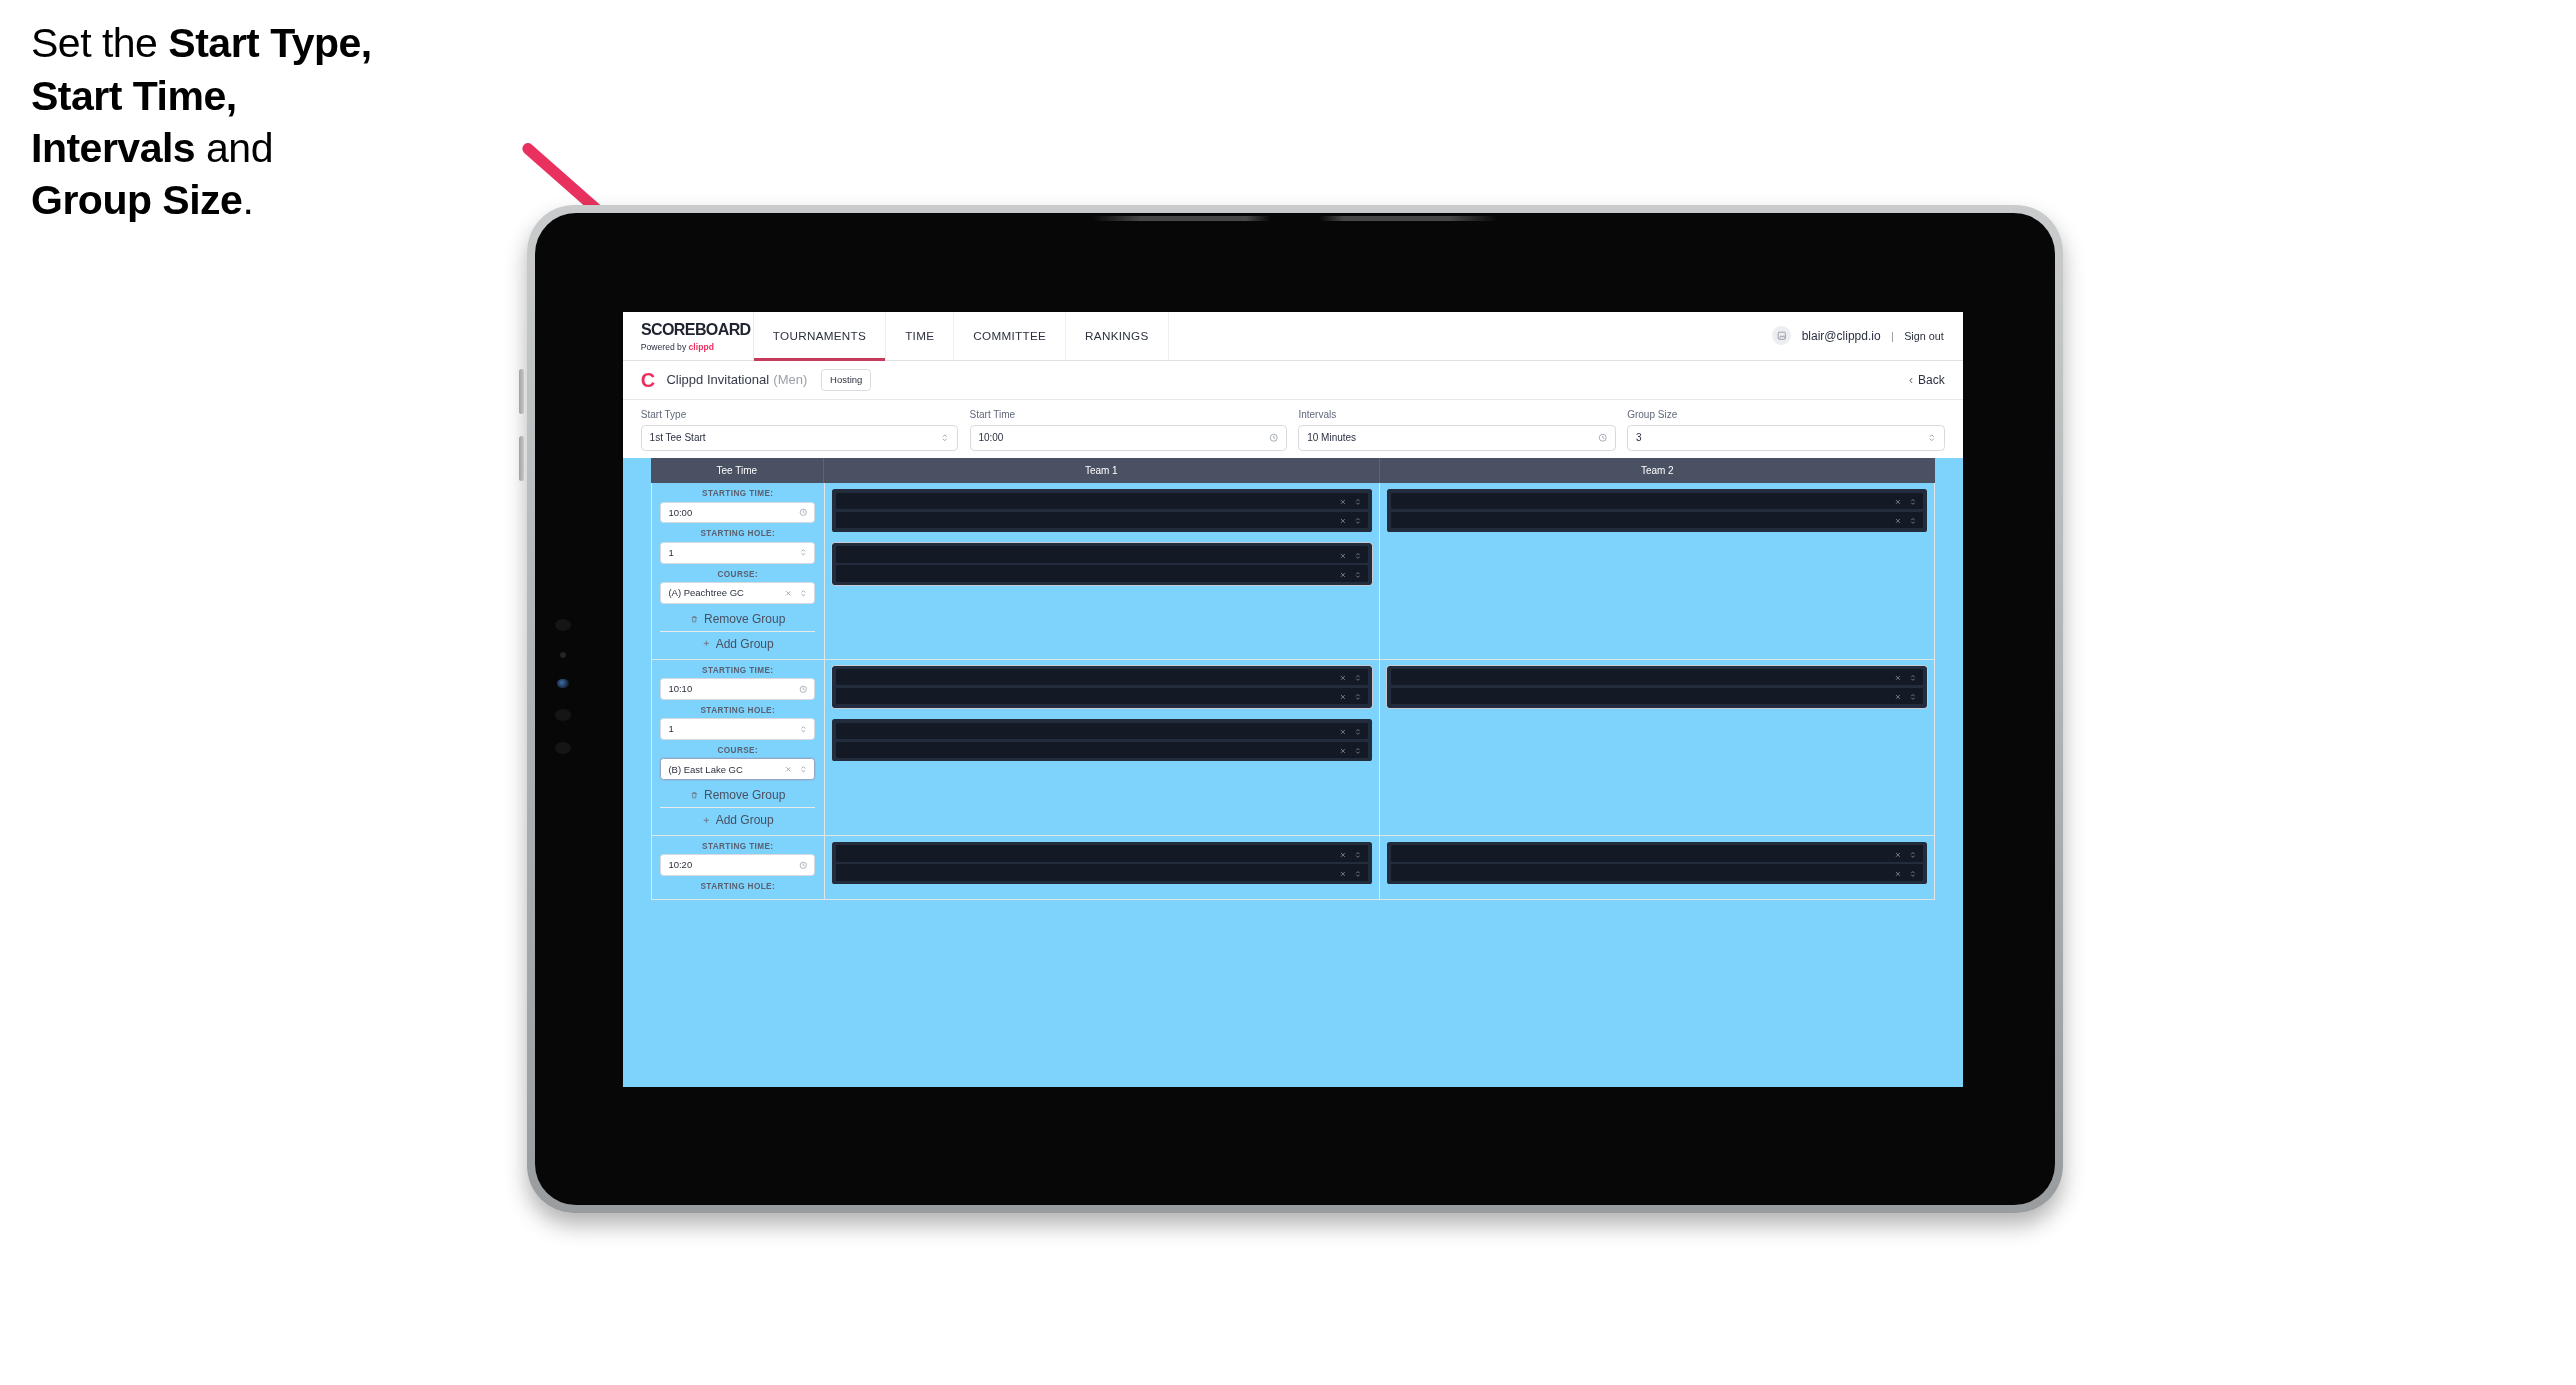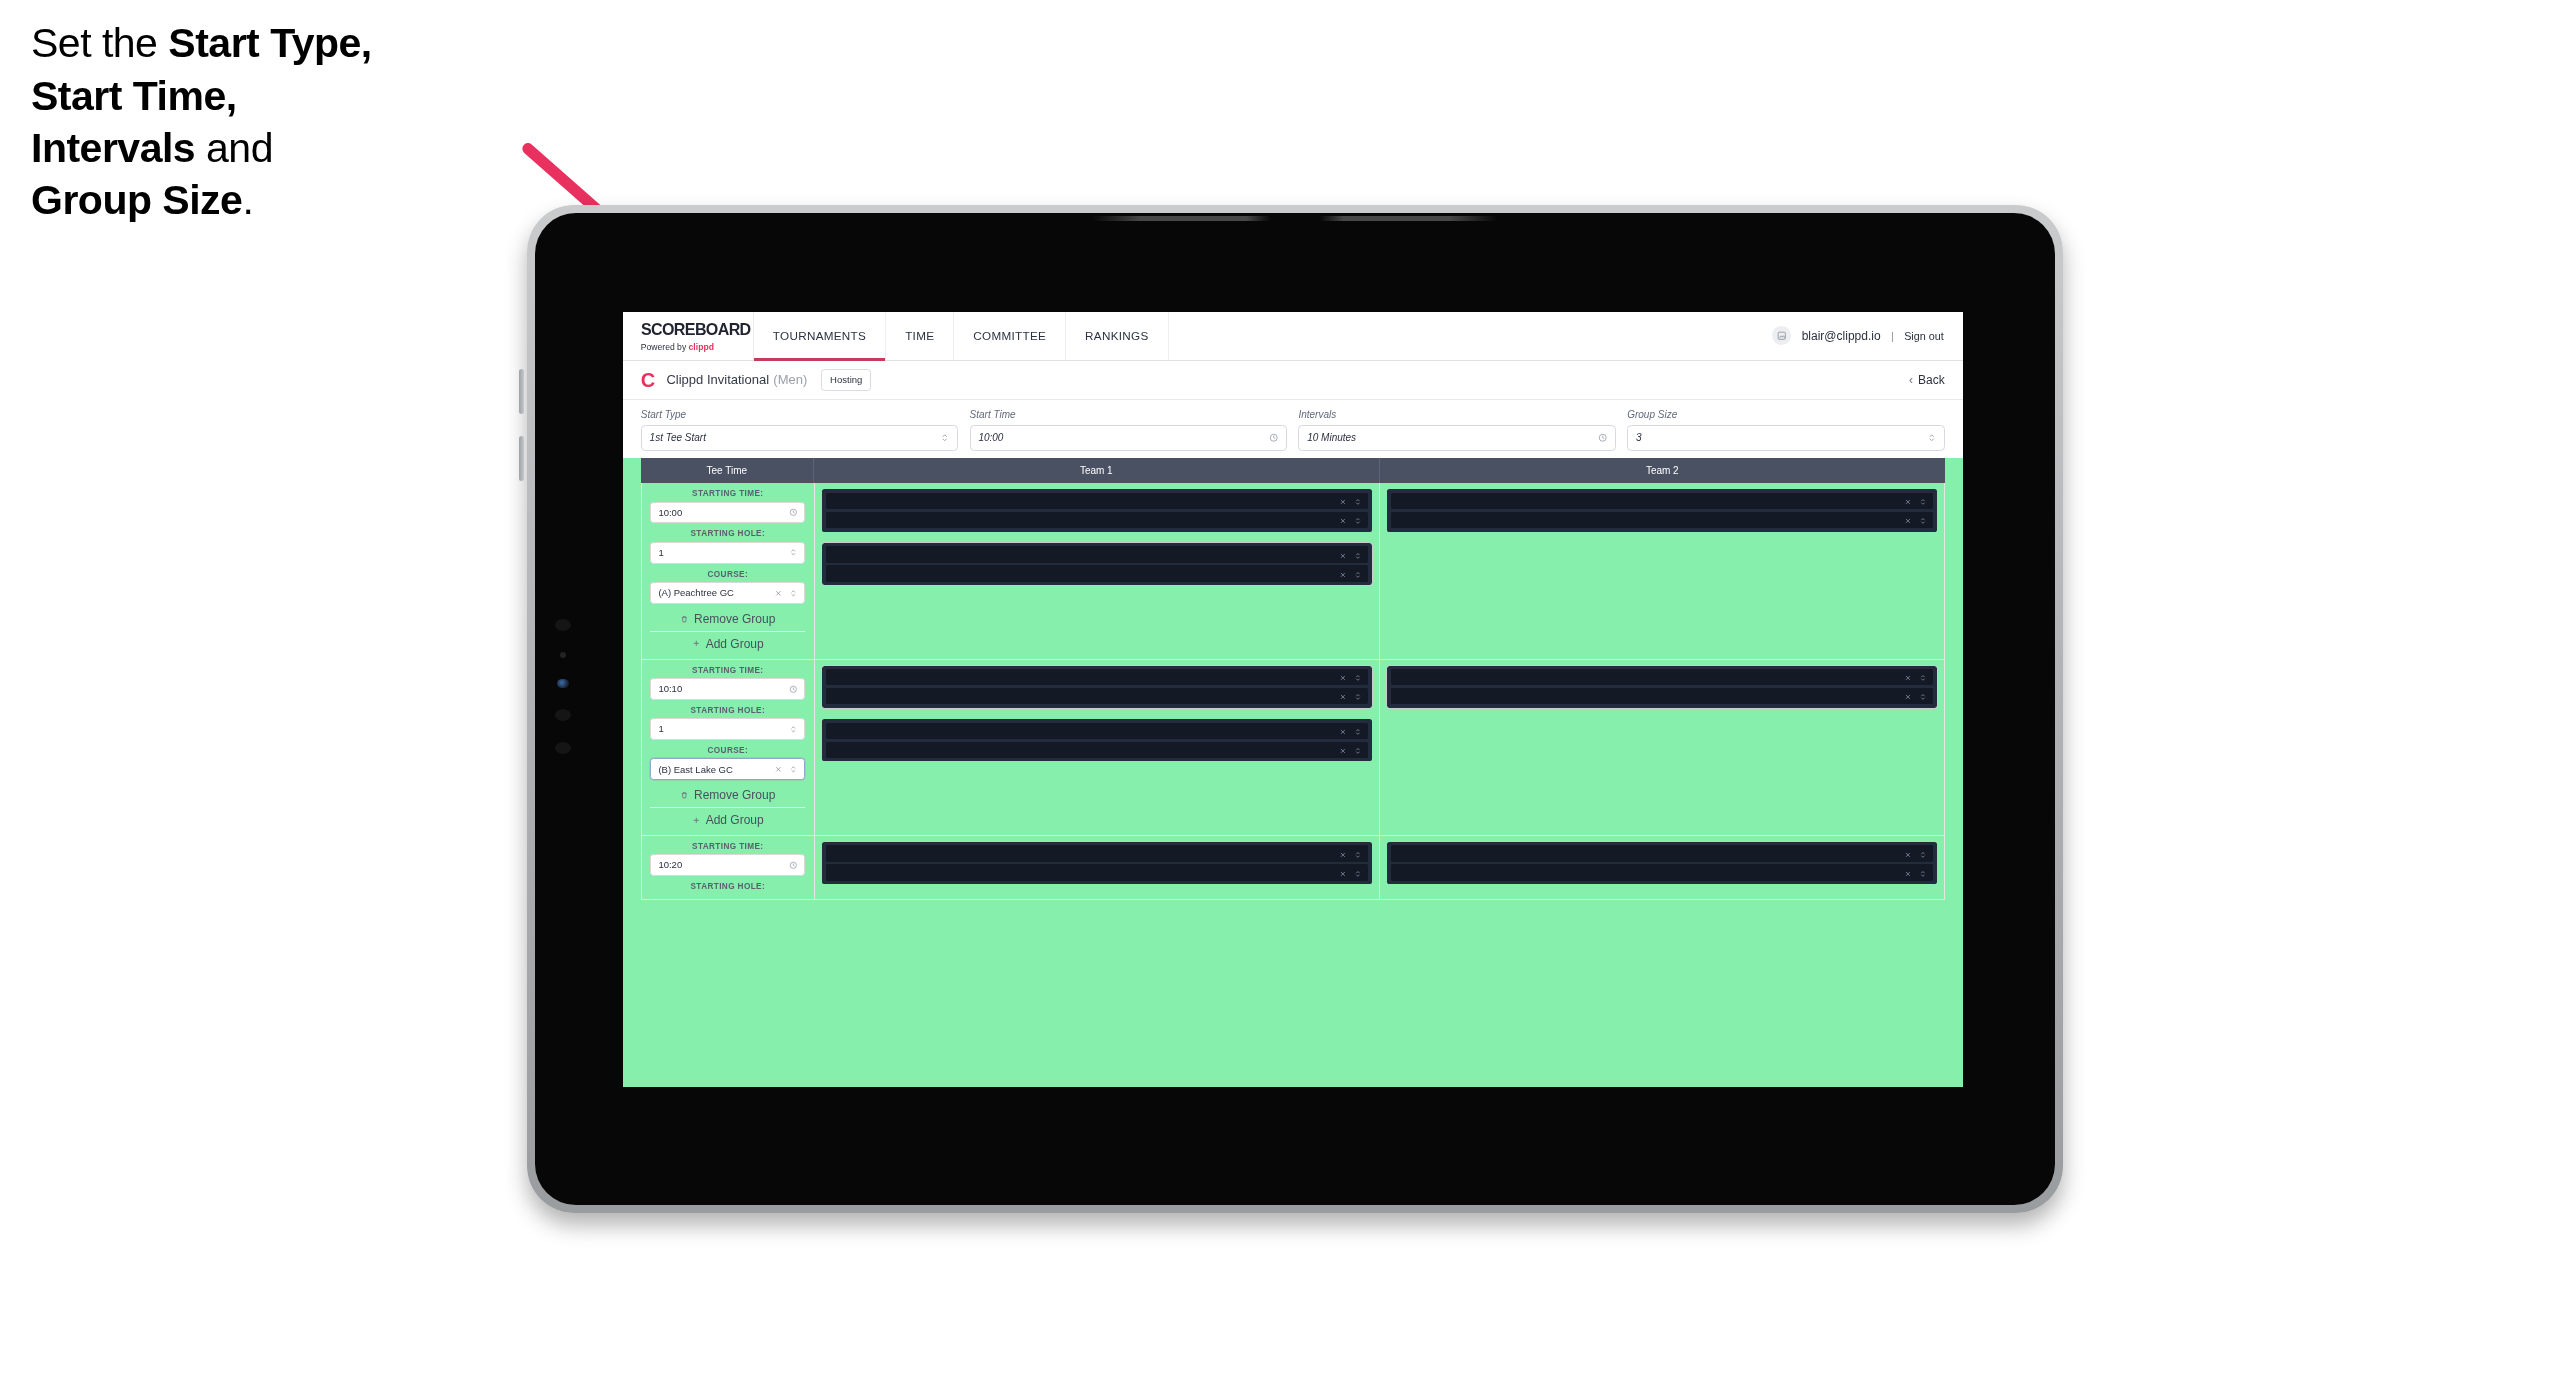--- a/index.html
+++ b/index.html
@@ -112,32 +112,32 @@
     border:0.9px solid #d9dbe0; border-radius:3.5px; padding: 4.3px 7.8px; background:#fff;
   }
   .back-link { margin-left:auto; display:flex; align-items:center; gap:5.2px;
     font-size: 12px; color:#2c3140; cursor:pointer; }
   .back-link .chev { font-size: 12px; color:#6c727e; }
 
   
   .settings-row {
     display:flex; gap: 11.2px; padding: 9.5px 18px 7.8px 18px; background:#fff; flex:none;
   }
-  .field { flex: 1; font-style: italic; }
+  .field { flex: 1; }
   .field-label { font-size: 10px; color:#61687a; margin-bottom: 4.3px; }
   .ctrl {
     height: 26px; border:0.9px solid #d6d9de; border-radius: 4.3px; background:#fff;
     display:flex; align-items:center; padding: 0 7.8px; position: relative;
   }
   .ctrl .val { font-size: 10px; color:#2b3040; }
   .ctrl .ico { margin-left:auto; display:flex; align-items:center; color:#9aa0ab; }
   .ctrl .ico svg { width: 9.5px; height: 9.5px; }
 
   
-  .tbl-wrap { flex: 1; overflow: hidden; background:#86efac; padding: 0 18px; }
+  .tbl-wrap { flex: 1; overflow: hidden; background:#7dd3fc; padding: 0 28px; }
   .thead { display:flex; height: 25px; background:#4a5163; }
   .th { color:#fff; font-size: 10px; display:flex; align-items:center;
         justify-content:center; }
   .th.tee  { width: 173px; border-right:0.9px solid #5d6477; }
   .th.t1   { flex: 1; border-right:0.9px solid #5d6477; }
   .th.t2   { flex: 1; }
 
   .tbody { border:0.9px solid #e3e5e8; border-top:none; }
   .grow { display:flex; border-bottom:0.9px solid #e3e5e8; }
   .grow:last-child { border-bottom:none; }

